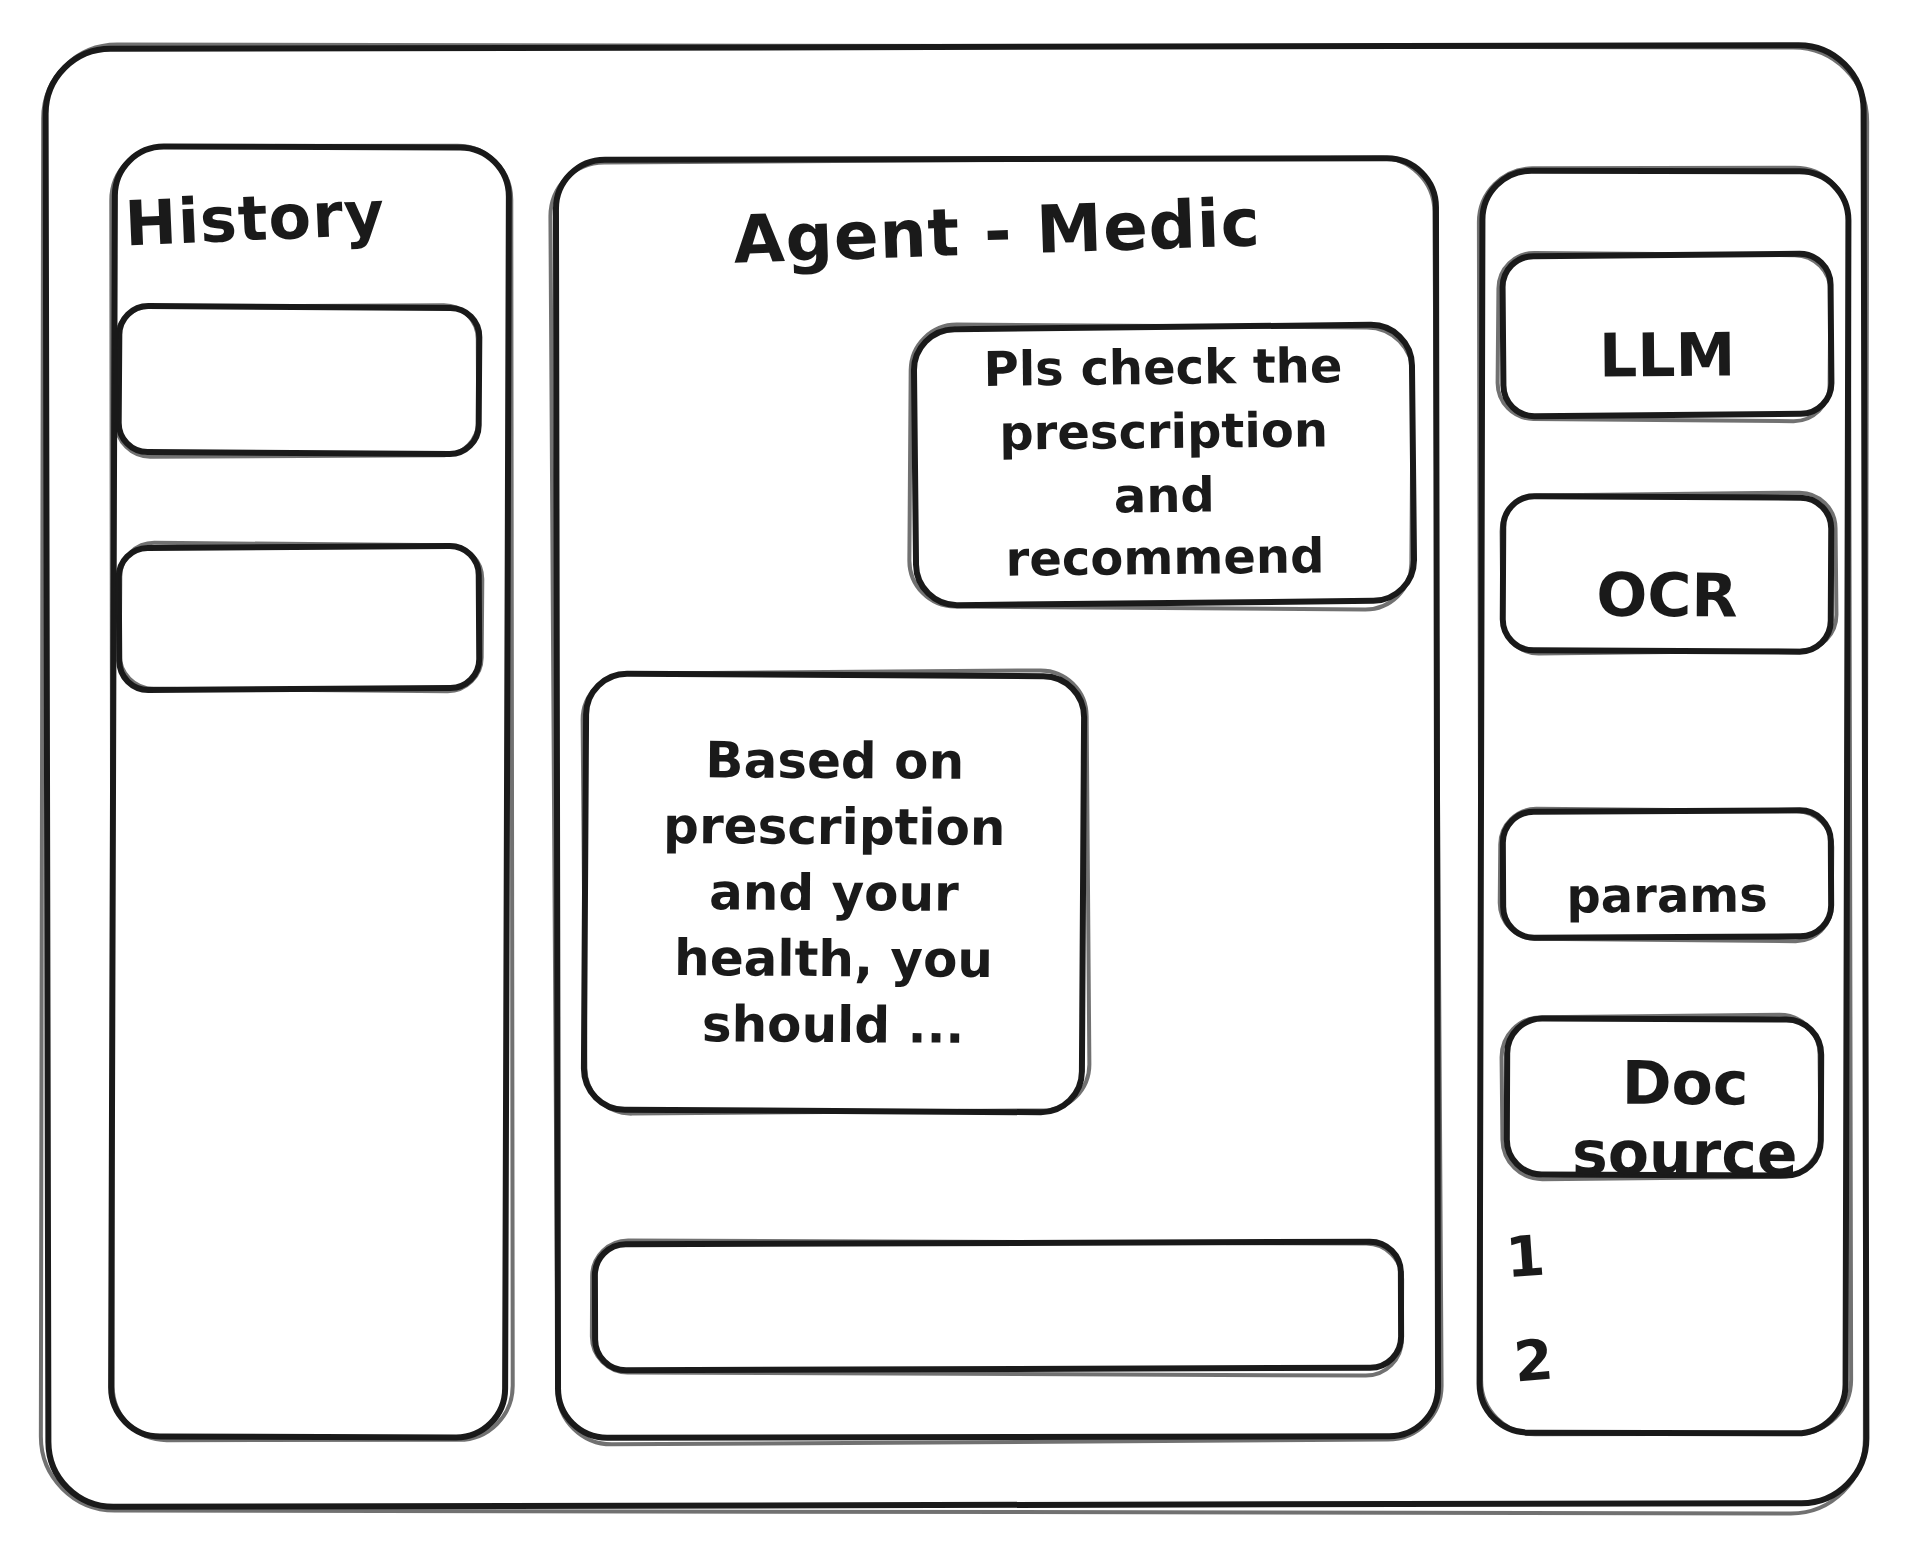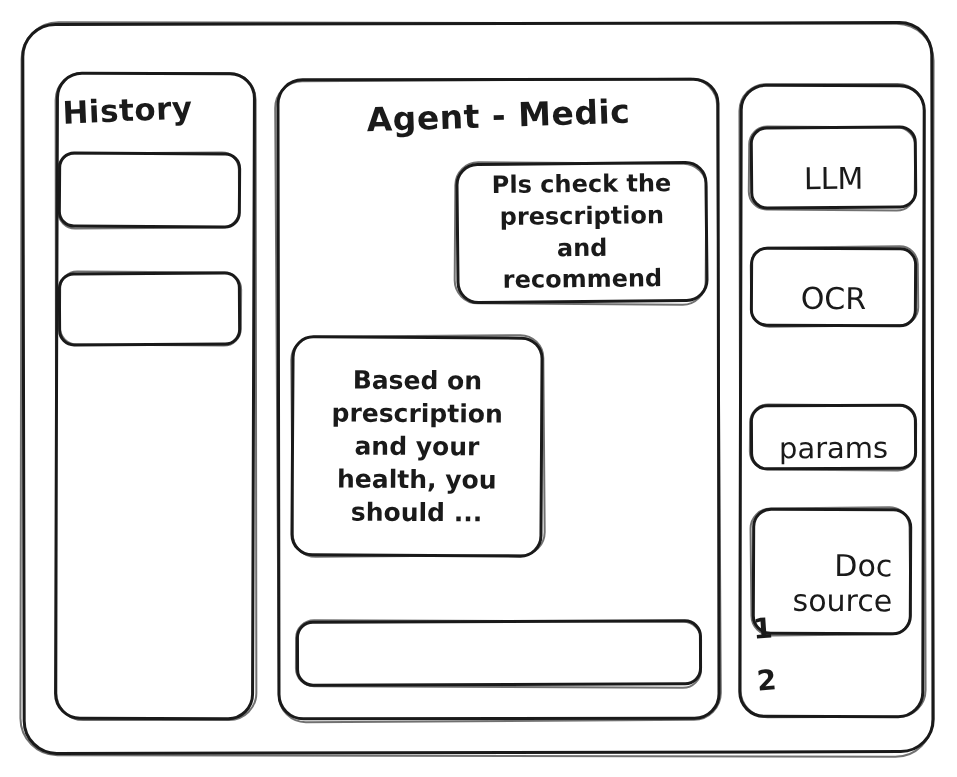--- a/index.html
+++ b/index.html
@@ -135,41 +135,41 @@
   }
 
   
   .tool-btn{
     border-radius:17px;
     display:flex;align-items:center;justify-content:center;
     left:750px;width:167px;
   }
   .tool-label{
     font-family:"DejaVu Sans", sans-serif;
-    font-weight:400;
+    font-weight:700;
     font-size:30px;
     line-height:1.16;
-    text-align:right;
+    text-align:center;
     color:#1a1a1a;
     white-space:pre-line;
     margin-top:24px;
   }
 
   #tool-llm{top:126px;height:83px;transform:rotate(-0.5deg);}
   #tool-llm::after{left:-5px;top:-3px;right:-2px;bottom:-5px;border-radius:19px;transform:rotate(1deg);}
 
   #tool-ocr{top:247px;height:80px;transform:rotate(0.3deg);}
   #tool-ocr::after{left:-3px;top:-4px;right:-5px;bottom:-3px;border-radius:19px;transform:rotate(-0.9deg);}
 
   #tool-params{top:404px;height:66px;transform:rotate(-0.3deg);}
   #tool-params::after{left:-4px;top:-3px;right:-3px;bottom:-4px;border-radius:19px;transform:rotate(0.8deg);}
-  #tool-params .tool-label{font-size:29px;}
+  #tool-params .tool-label{font-size:24px;}
 
   #tool-docsource{
-    left:752px;top:508px;width:160px;height:127px;
+    left:752px;top:508px;width:160px;height:81px;
     border-radius:19px;transform:rotate(0.25deg);padding-left:21px;
   }
   #tool-docsource::after{left:-5px;top:-4px;right:-2px;bottom:-4px;border-radius:21px;transform:rotate(-0.85deg);}
 
   
   .doc-index{
     position:absolute;
     font-family:"DejaVu Sans", sans-serif;
     font-weight:700;
     font-size:28px;

